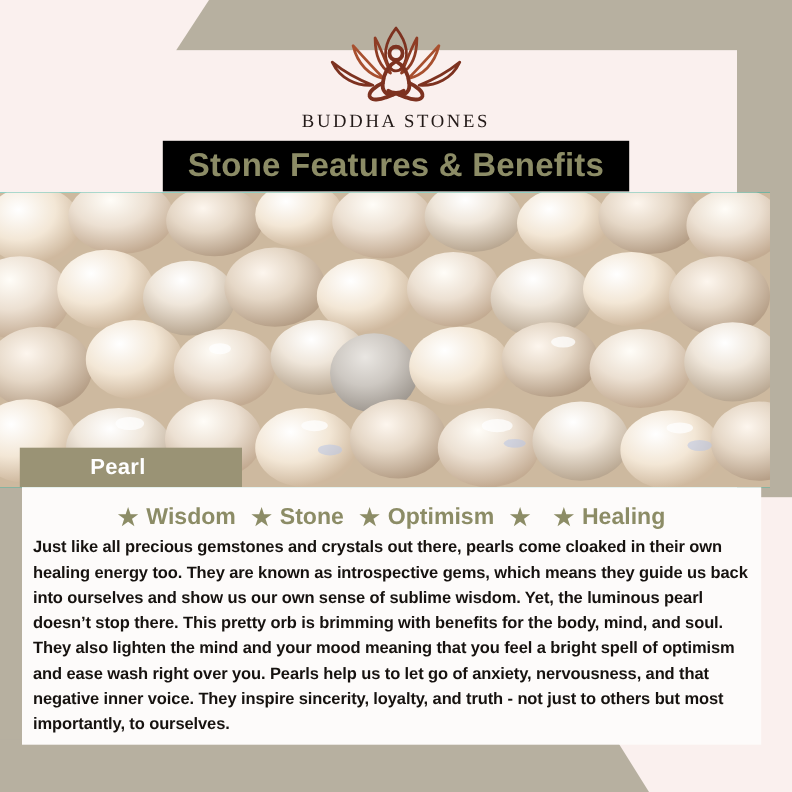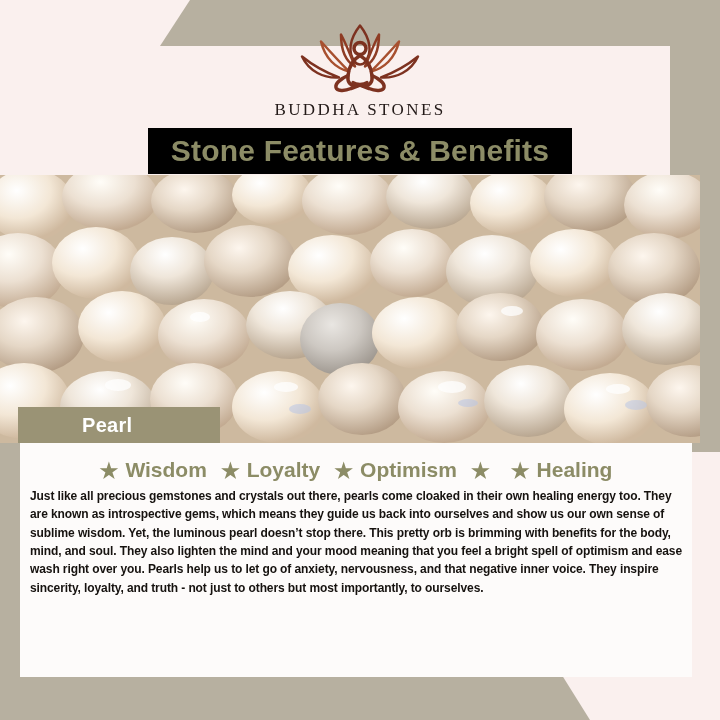--- a/index.html
+++ b/index.html
@@ -92,21 +92,21 @@
     gap:0px; padding-top:15px; white-space:nowrap;
   }
   .benefit{
     display:inline-flex; align-items:center; color:#8c8c66;
     font-size:21px; font-weight:bold; margin:0 7px;
   }
   .benefit .star{ font-size:21px; margin-right:7px; line-height:1; }
 
   .body-text{
     padding:5px 8px 0 10px;
-    font-size:12px; line-height:1.53; color:#16120f;
+    font-size:15px; line-height:1.53; color:#16120f;
     font-weight:bold; text-align:left;
     letter-spacing:-.1px;
   }
 </style>
 </head>
 <body>
 
 <div class="band-top"></div>
 <div class="band-right"></div>
 <div class="band-right-lower"></div>
@@ -237,21 +237,21 @@
 </div>
 
 <div class="panel">
   <div class="benefits">
     <span class="benefit">
       <span class="star">★</span>
       <span>Wisdom</span>
     </span>
     <span class="benefit">
       <span class="star">★</span>
-      <span>Loyalty</span>
+      <span>Stone</span>
     </span>
     <span class="benefit">
       <span class="star">★</span>
       <span>Optimism</span>
     </span>
     <span class="benefit">
       <span class="star">★</span>
     </span>
     <span class="benefit">
       <span class="star">★</span>

